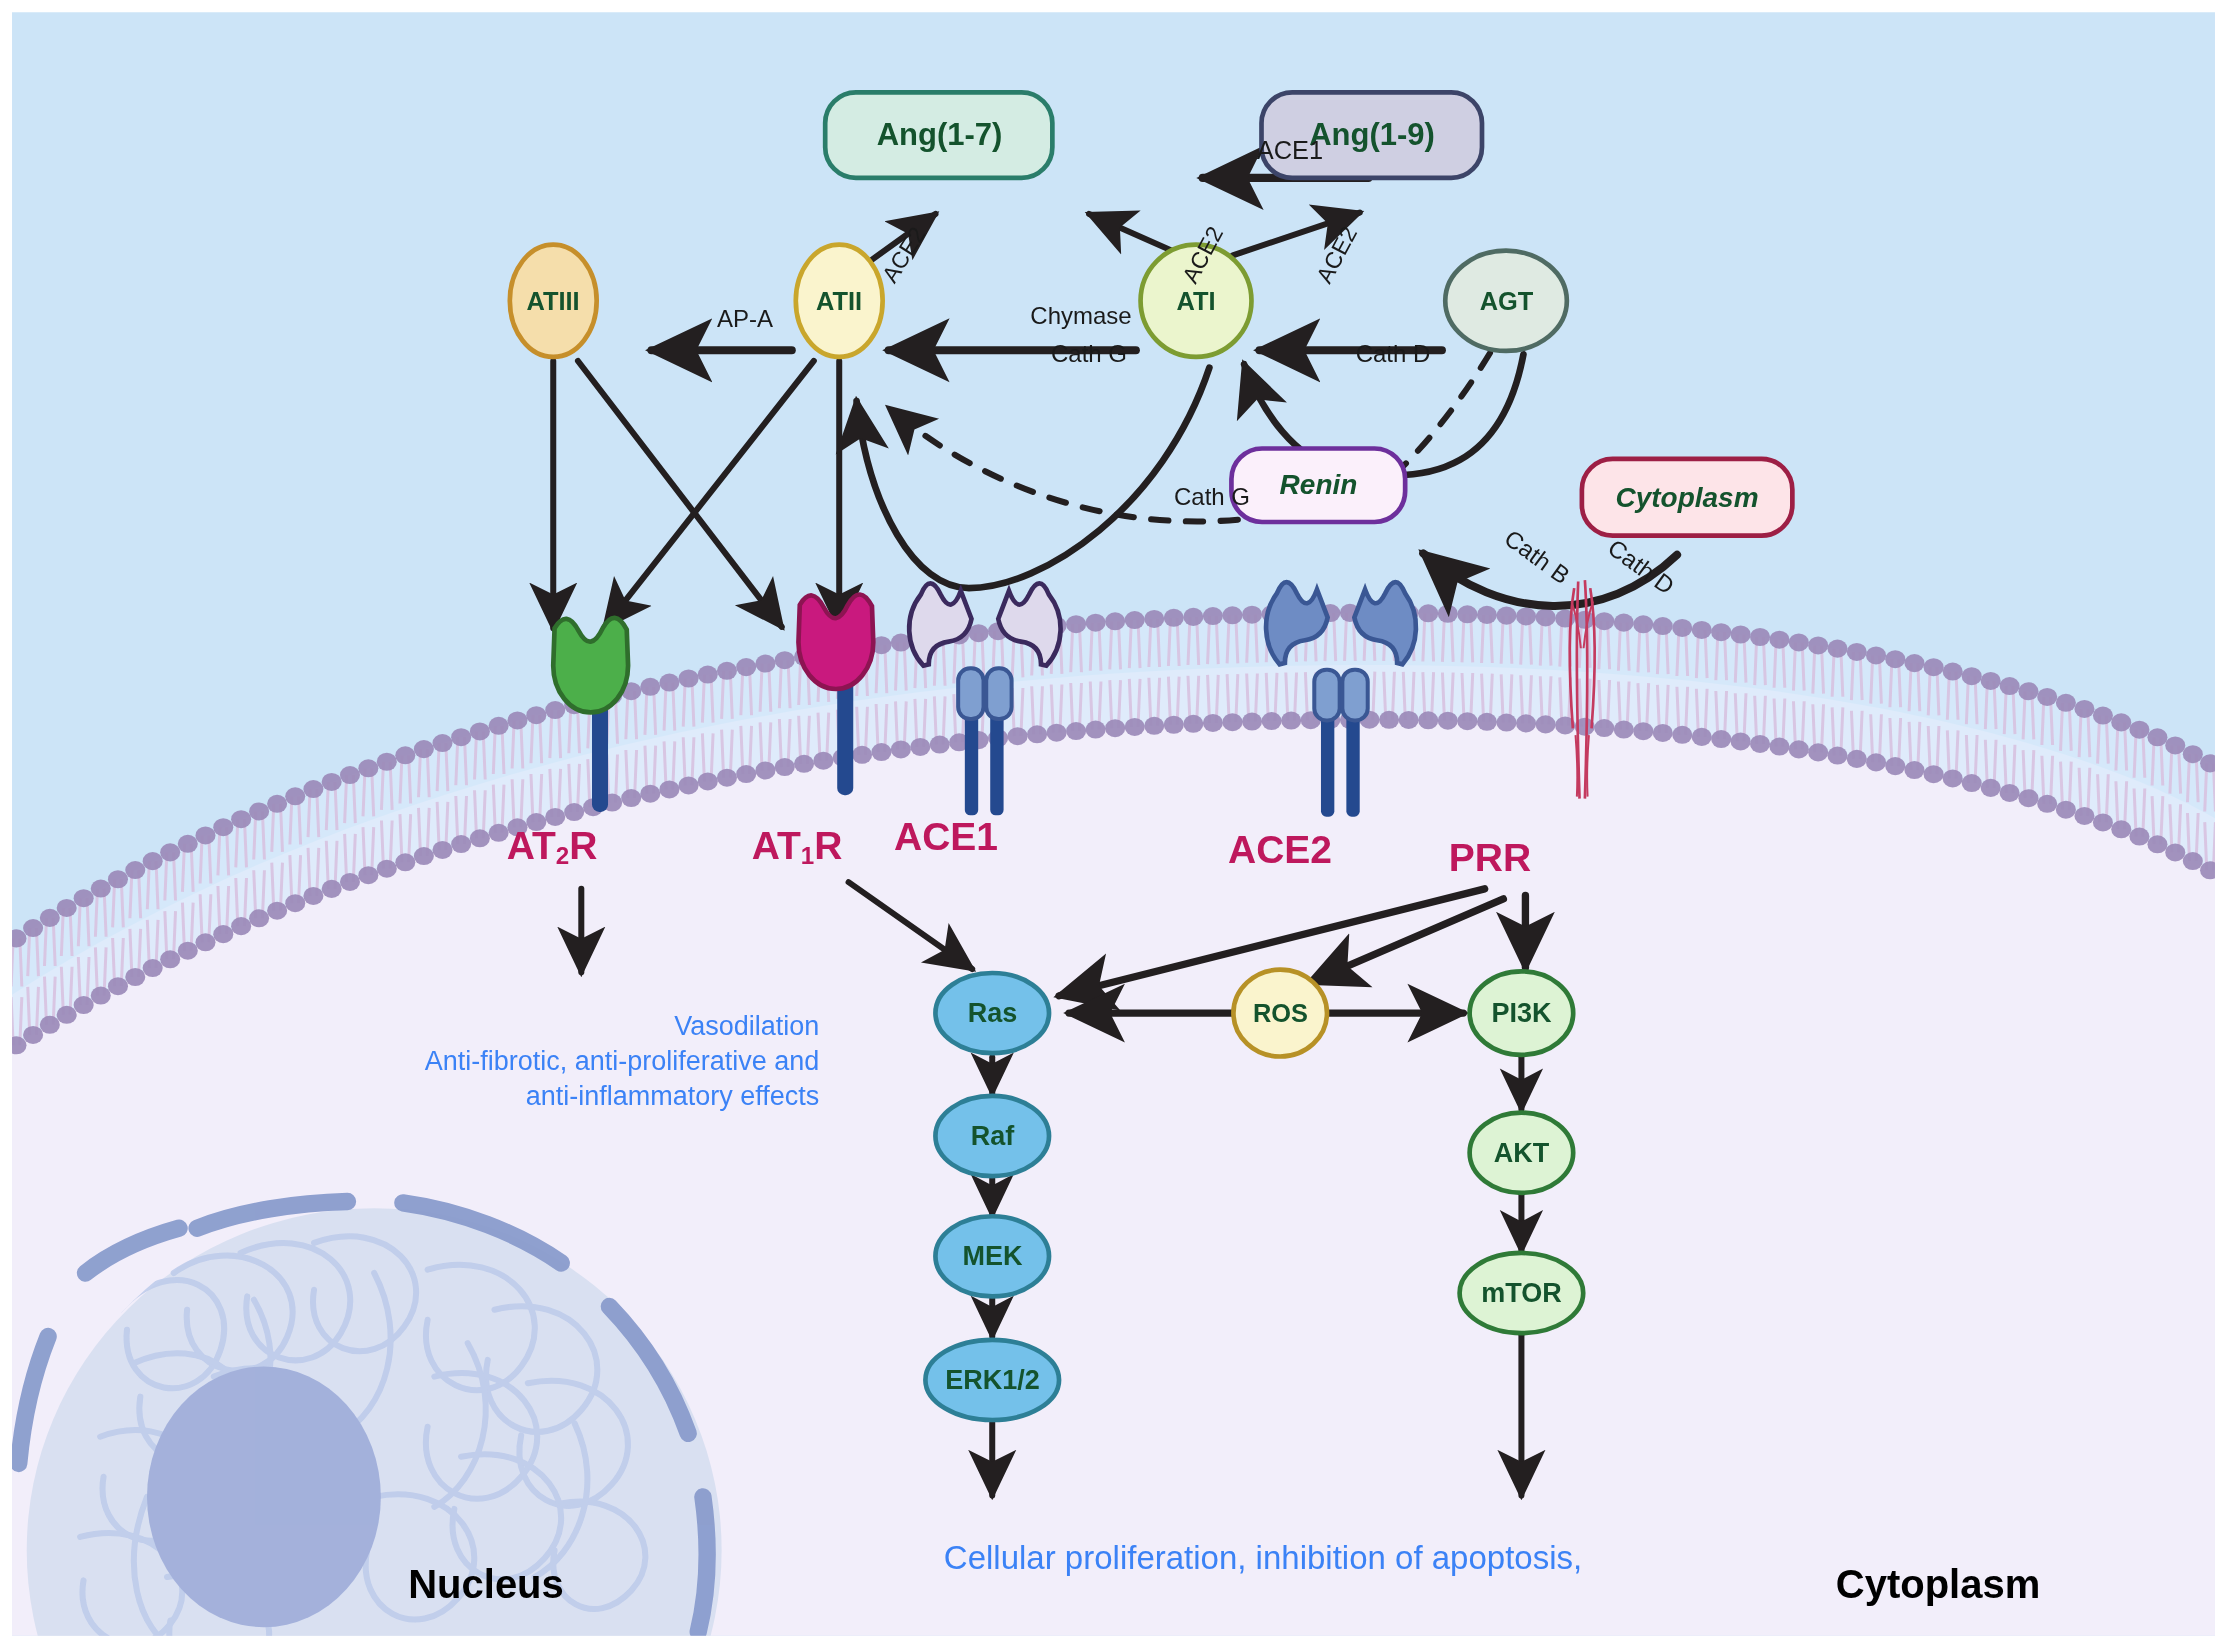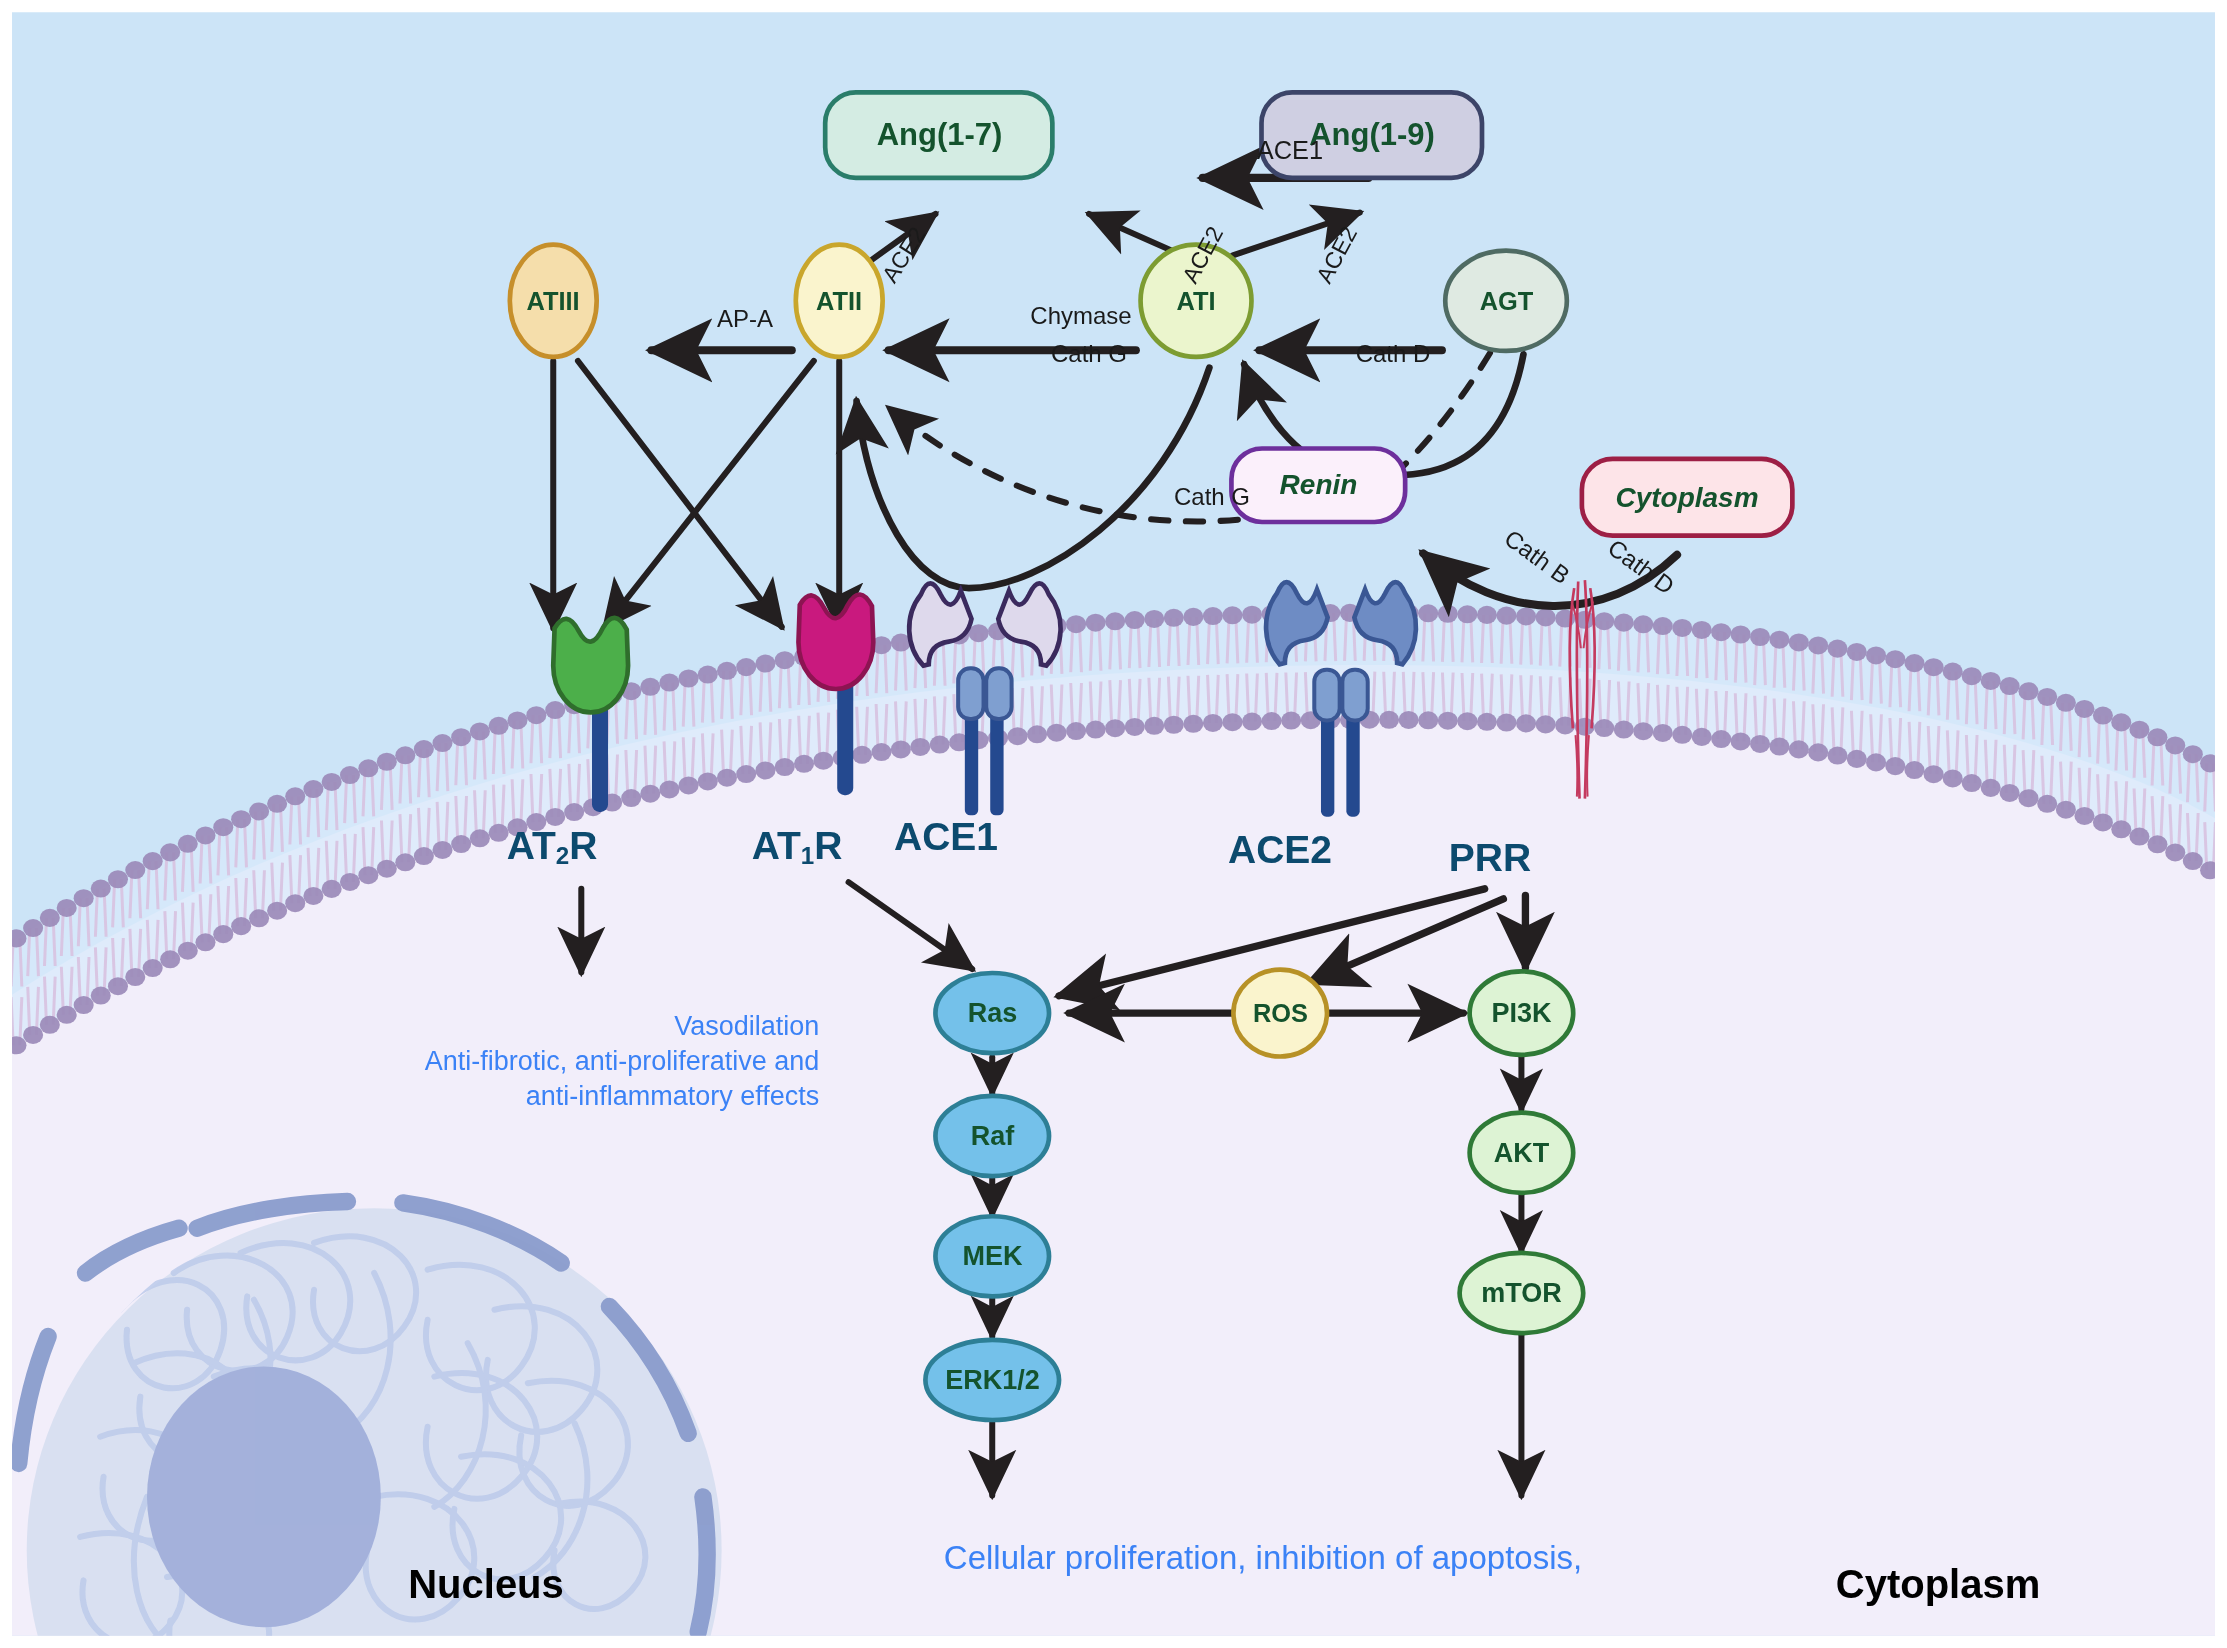--- a/index.html
+++ b/index.html
@@ -30,21 +30,21 @@
   }
   .free-text{
     position:absolute;
     color:#3b82f6;
     text-align:right;
     white-space:pre;
     line-height:1.30;
   }
   .recept-label{
     position:absolute;
-    color:#0c4a6e;
+    color:#be185d;
     font-weight:700;
     white-space:nowrap;
   }
   .recept-label sub{font-size:0.62em;vertical-align:-0.22em;font-weight:700;}
   .region-label{
     position:absolute;
     color:#000000;
     font-weight:700;
     white-space:nowrap;
   }

